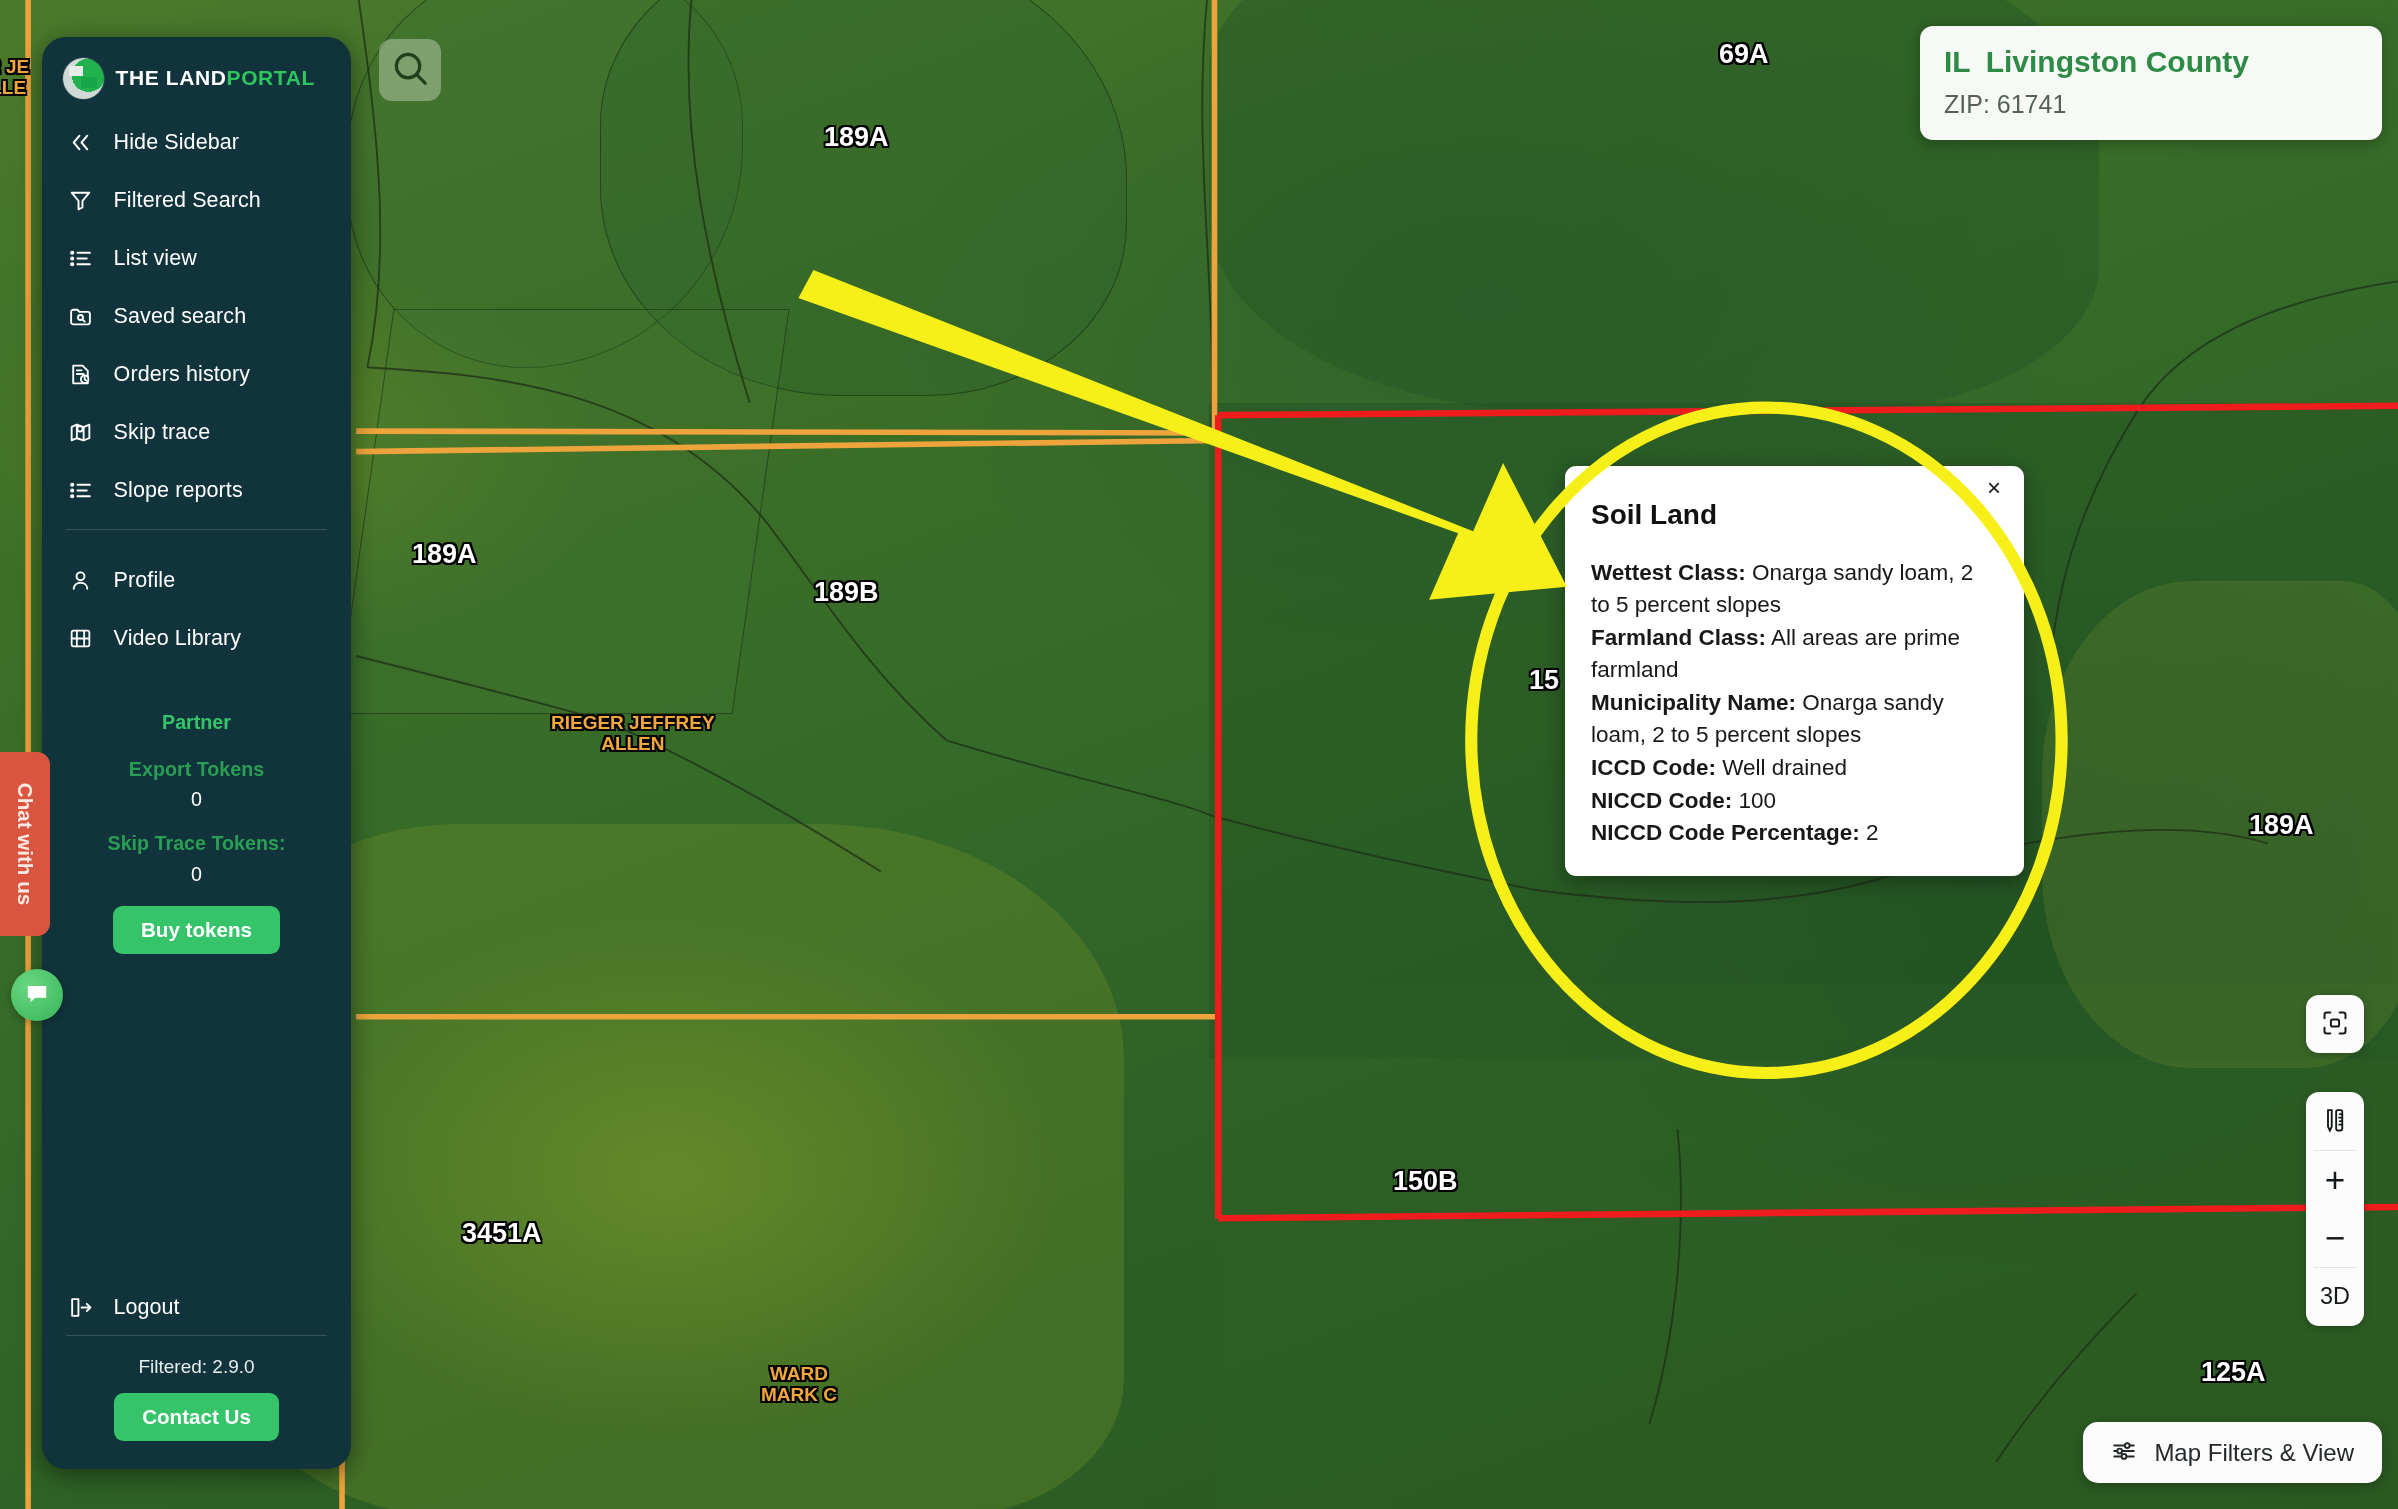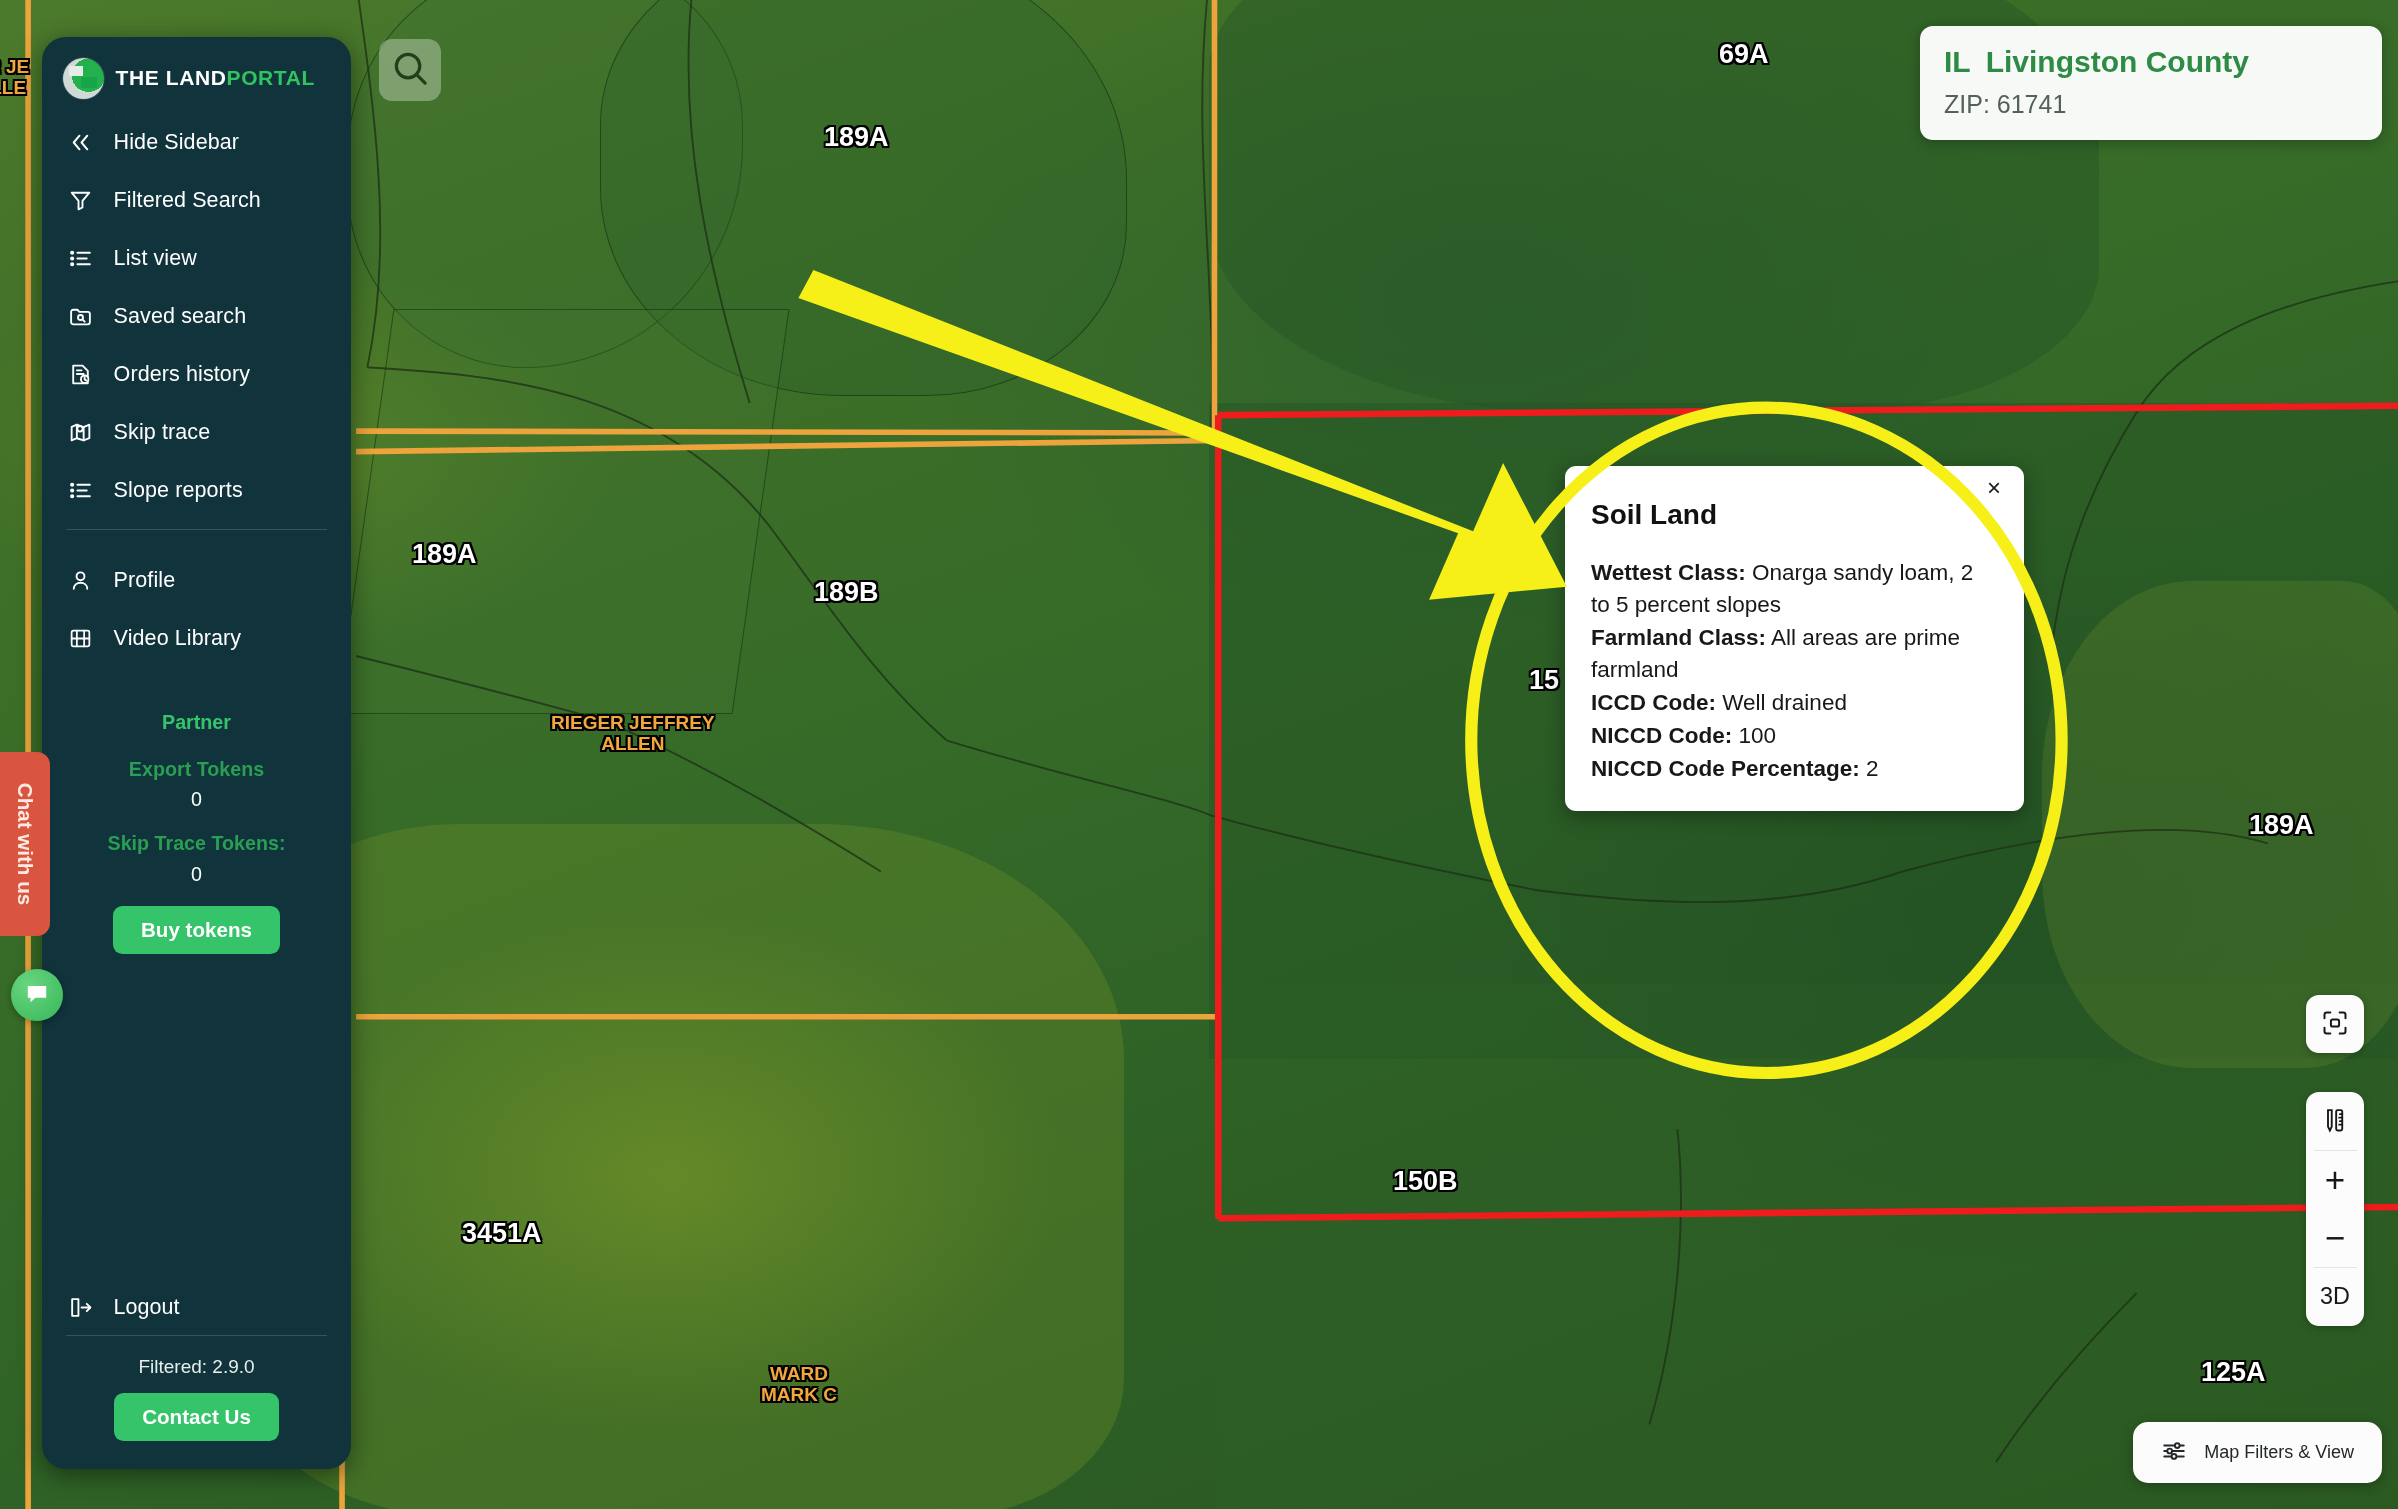--- a/index.html
+++ b/index.html
@@ -345,21 +345,21 @@
     position: absolute;
     right: 17px;
     bottom: 26px;
     background: #fbfcfb;
     border-radius: 15px;
     padding: 16px 28px;
     display: flex; align-items: center; gap: 17px;
     box-shadow: 0 2.8px 11.2px rgba(0,0,0,0.28);
     z-index: 36; cursor: pointer;
   }
-  .map-filters .mf-label { font-size: 18px; color: #24282b; }
+  .map-filters .mf-label { font-size: 24px; color: #24282b; }
 
   
   .map-label {
     position: absolute;
     font-size: 27px;
     font-weight: 700;
     color: #ffffff;
     white-space: nowrap;
     z-index: 25;
     text-shadow:
@@ -482,20 +482,21 @@
     </div>
     <div class="county-line2">ZIP: 61741</div>
   </div>
 
   <div class="soil-popup">
     <button class="popup-close">×</button>
     <div class="popup-title">Soil Land</div>
     <div id="popup-rows">
         <div class="popup-row"><b>Wettest Class:</b><span> Onarga sandy loam, 2 to 5 percent slopes</span></div>
         <div class="popup-row"><b>Farmland Class:</b><span> All areas are prime farmland</span></div>
+        <div class="popup-row"><b>Municipality Name:</b><span> Onarga sandy loam, 2 to 5 percent slopes</span></div>
         <div class="popup-row"><b>ICCD Code:</b><span> Well drained</span></div>
         <div class="popup-row"><b>NICCD Code:</b><span> 100</span></div>
         <div class="popup-row"><b>NICCD Code Percentage:</b><span> 2</span></div>
       </div>
   </div>
 
   <svg class="annot-layer" viewBox="0 0 2560 1611">
     <ellipse cx="1885" cy="790" rx="315" ry="355" fill="none" stroke="#f7f018" stroke-width="13"></ellipse>
     <path d="M868,288 L1572,567 L1604,494 L1672,626 L1525,640 L1556,569 L852,318 Z" fill="#f7f018"></path>
   </svg>

